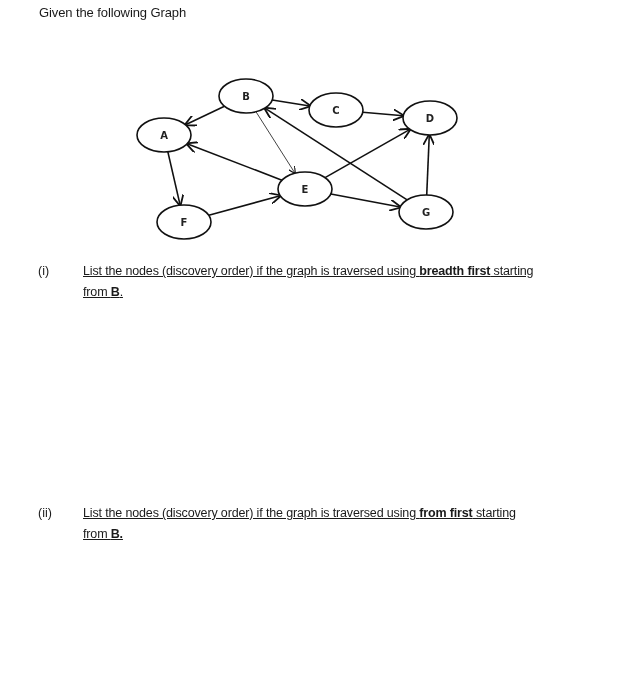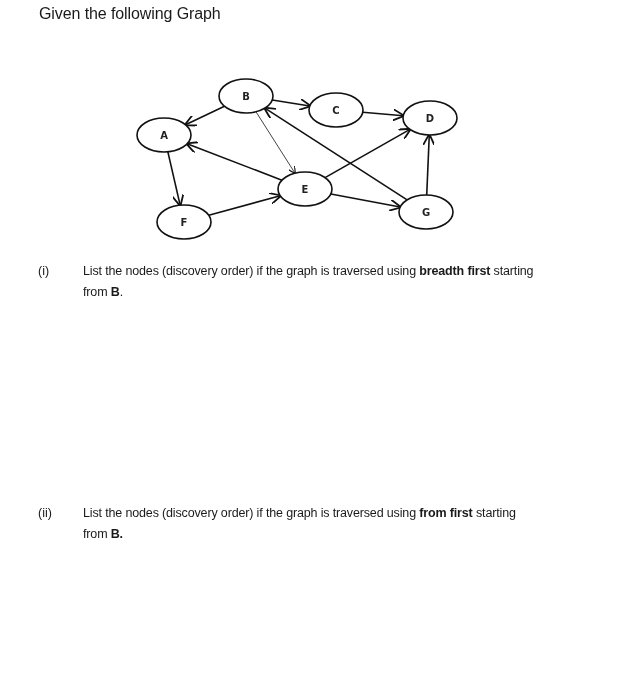--- a/index.html
+++ b/index.html
@@ -12,21 +12,21 @@
     height: 700px;
     position: relative;
     overflow: hidden;
     font-family: "Liberation Sans", "DejaVu Sans", sans-serif;
     color: #1a1a1a;
   }
   .intro {
     position: absolute;
     left: 39px;
     top: 5px;
-    font-size: 16px;
+    font-size: 13px;
     letter-spacing: -0.1px;
   }
   .graph {
     position: absolute;
     left: 0;
     top: 0;
   }
   .question {
     position: absolute;
     left: 0;
@@ -38,20 +38,21 @@
     position: absolute;
     left: 38px;
     top: 0;
   }
   .question .text {
     position: absolute;
     left: 83px;
     top: 0;
     width: 510px;
     letter-spacing: -0.15px;
+    text-decoration: underline;
   }
   .question b { font-weight: bold; }
   .node-label {
     font-family: "DejaVu Sans", sans-serif;
     font-size: 10px;
     font-weight: bold;
     fill: #222;
   }
 </style>
 </head>

